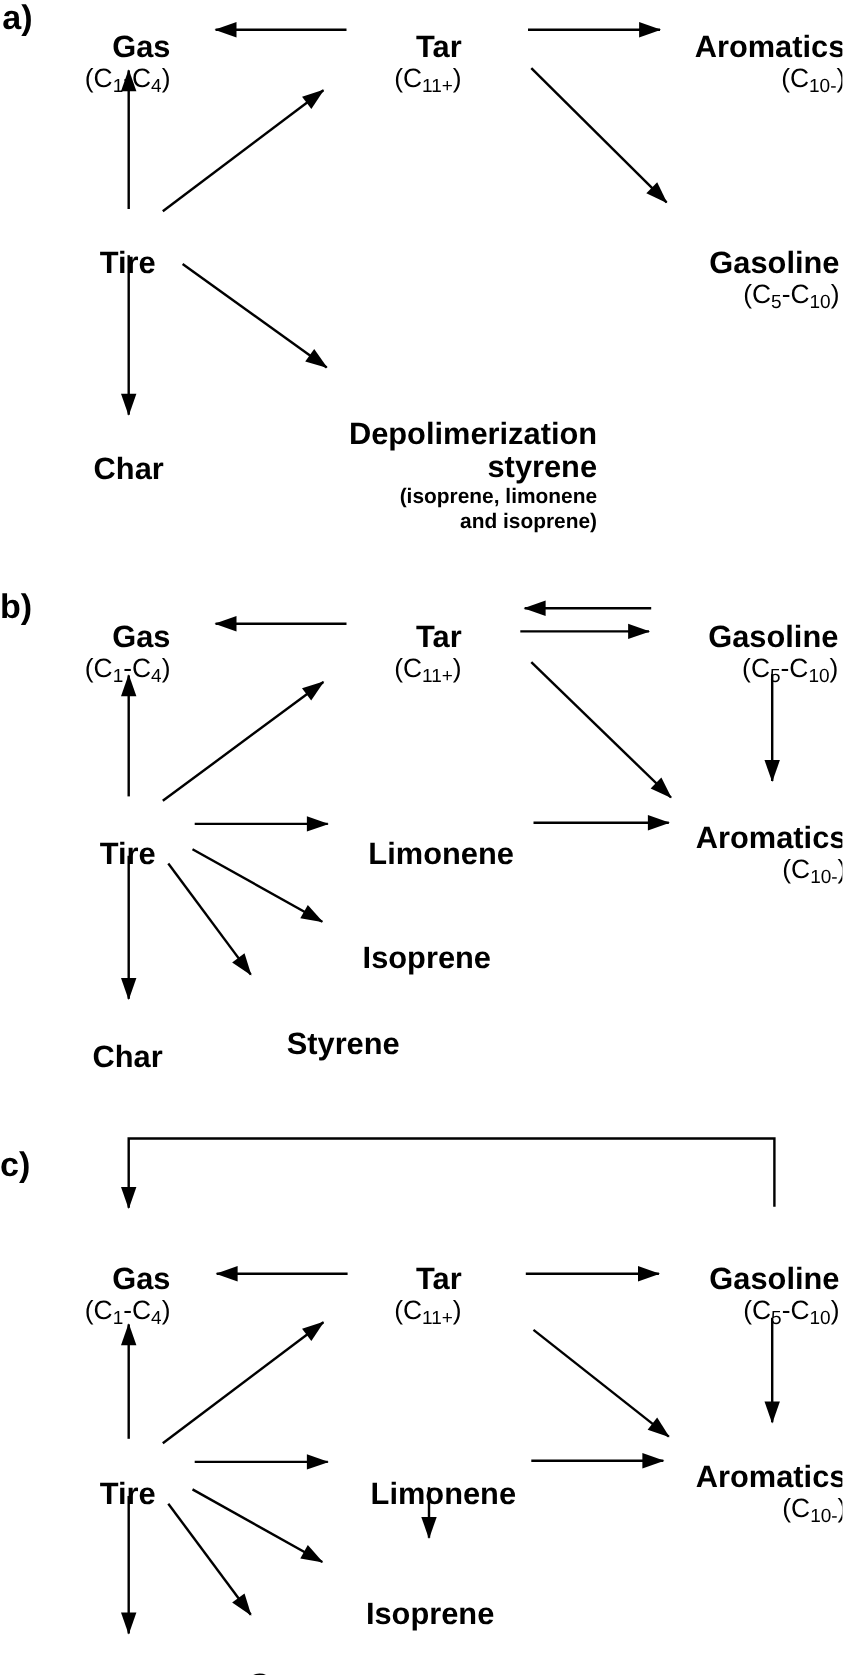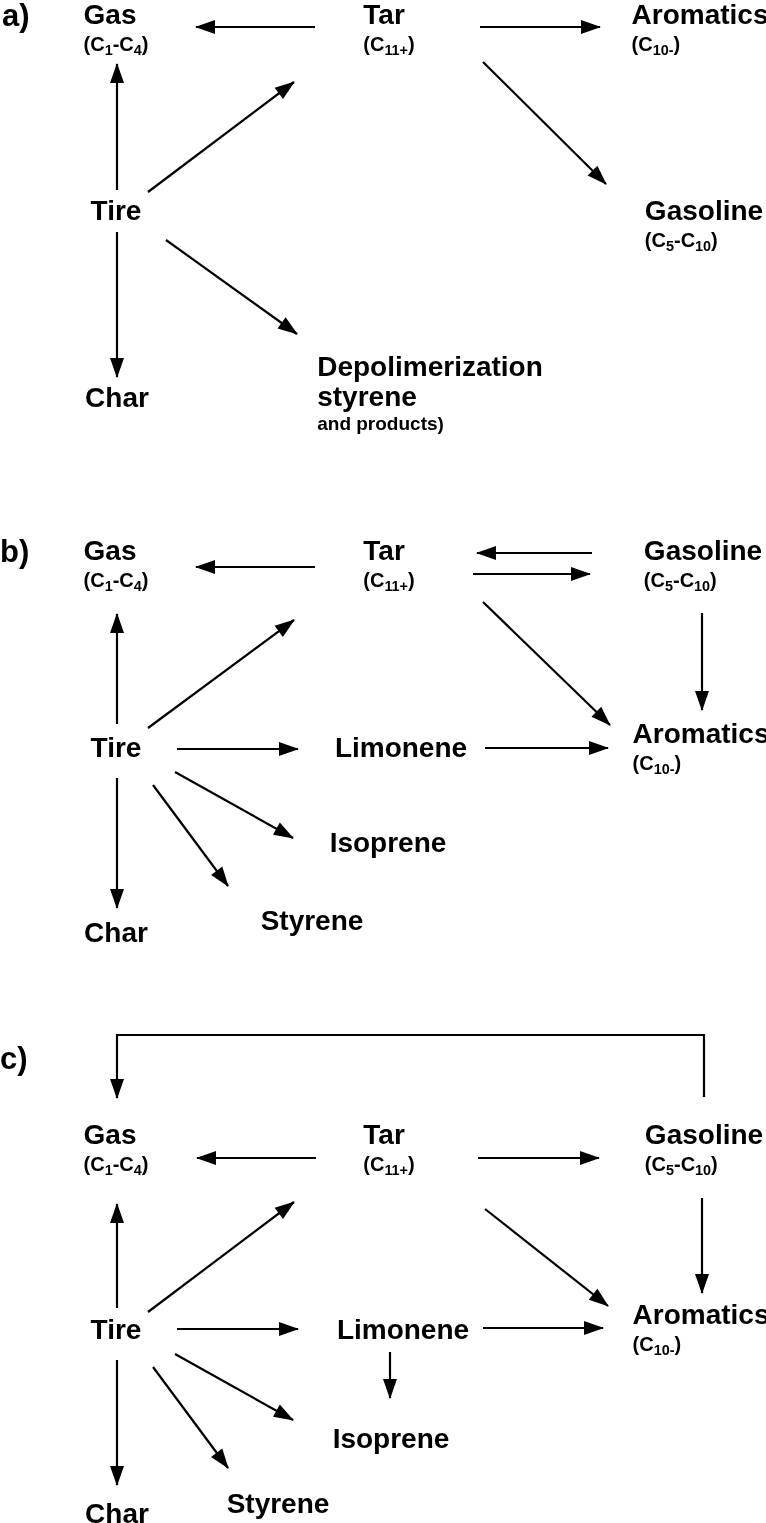--- a/index.html
+++ b/index.html
@@ -5,24 +5,24 @@
   html,body{margin:0;padding:0;background:#fff;}
   #figure{
     position:relative;width:766px;height:1523px;background:#ffffff;
     font-family:"Liberation Sans",sans-serif;color:#000;overflow:hidden;
   }
   svg.edges{position:absolute;left:0;top:0;}
   .ptag{
     position:absolute;font-size:31px;font-weight:bold;line-height:32px;
   }
   .node{
-    position:absolute;transform:translateX(-50%);text-align:left;white-space:nowrap;
+    position:absolute;transform:translateX(-50%);text-align:right;white-space:nowrap;margin-top:28px;
   }
   .nlabel{font-size:28px;font-weight:bold;line-height:30px;}
-  .nformula{font-size:20px;font-weight:bold;line-height:26px;margin-top:1px;}
+  .nformula{font-size:24px;font-weight:normal;line-height:26px;margin-top:1px;}
   .nformula sub{font-size:0.72em;line-height:0;vertical-align:-0.28em;}
   .nnote{font-size:19px;font-weight:bold;line-height:23px;}
   .nnote:first-of-type{margin-top:4px;}
 </style>
 </head>
 <body>
 
 <div id="figure">
 
   <svg class="edges" width="766" height="1523" viewBox="0 0 766 1523">
@@ -89,21 +89,22 @@
   </div>
   <div class="node" style="left:116px;top:196px">
     <div class="nlabel">Tire</div>
   </div>
   <div class="node" style="left:117px;top:383px">
     <div class="nlabel">Char</div>
   </div>
   <div class="node" style="left:430px;top:352px">
     <div class="nlabel">Depolimerization</div>
     <div class="nlabel">styrene</div>
-    <div class="nnote">and products)</div>
+    <div class="nnote">(isoprene, limonene</div>
+    <div class="nnote">and isoprene)</div>
   </div>
 
   <div class="ptag" style="left:0px;top:536px">b)</div>
   <div class="node" style="left:116px;top:536px">
     <div class="nlabel">Gas</div>
     <div class="nformula">(C<sub>1</sub>-C<sub>4</sub>)</div>
   </div>
   <div class="node" style="left:389px;top:536px">
     <div class="nlabel">Tar</div>
     <div class="nformula">(C<sub>11+</sub>)</div>

